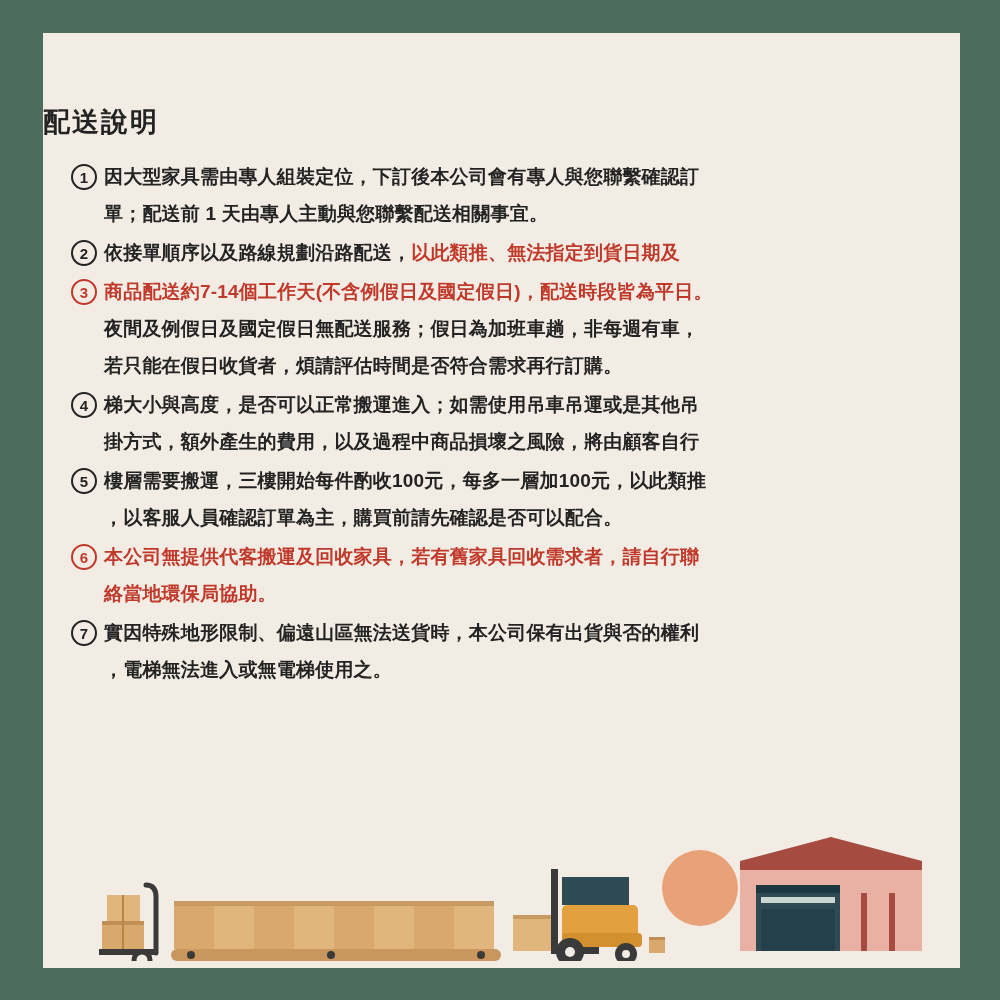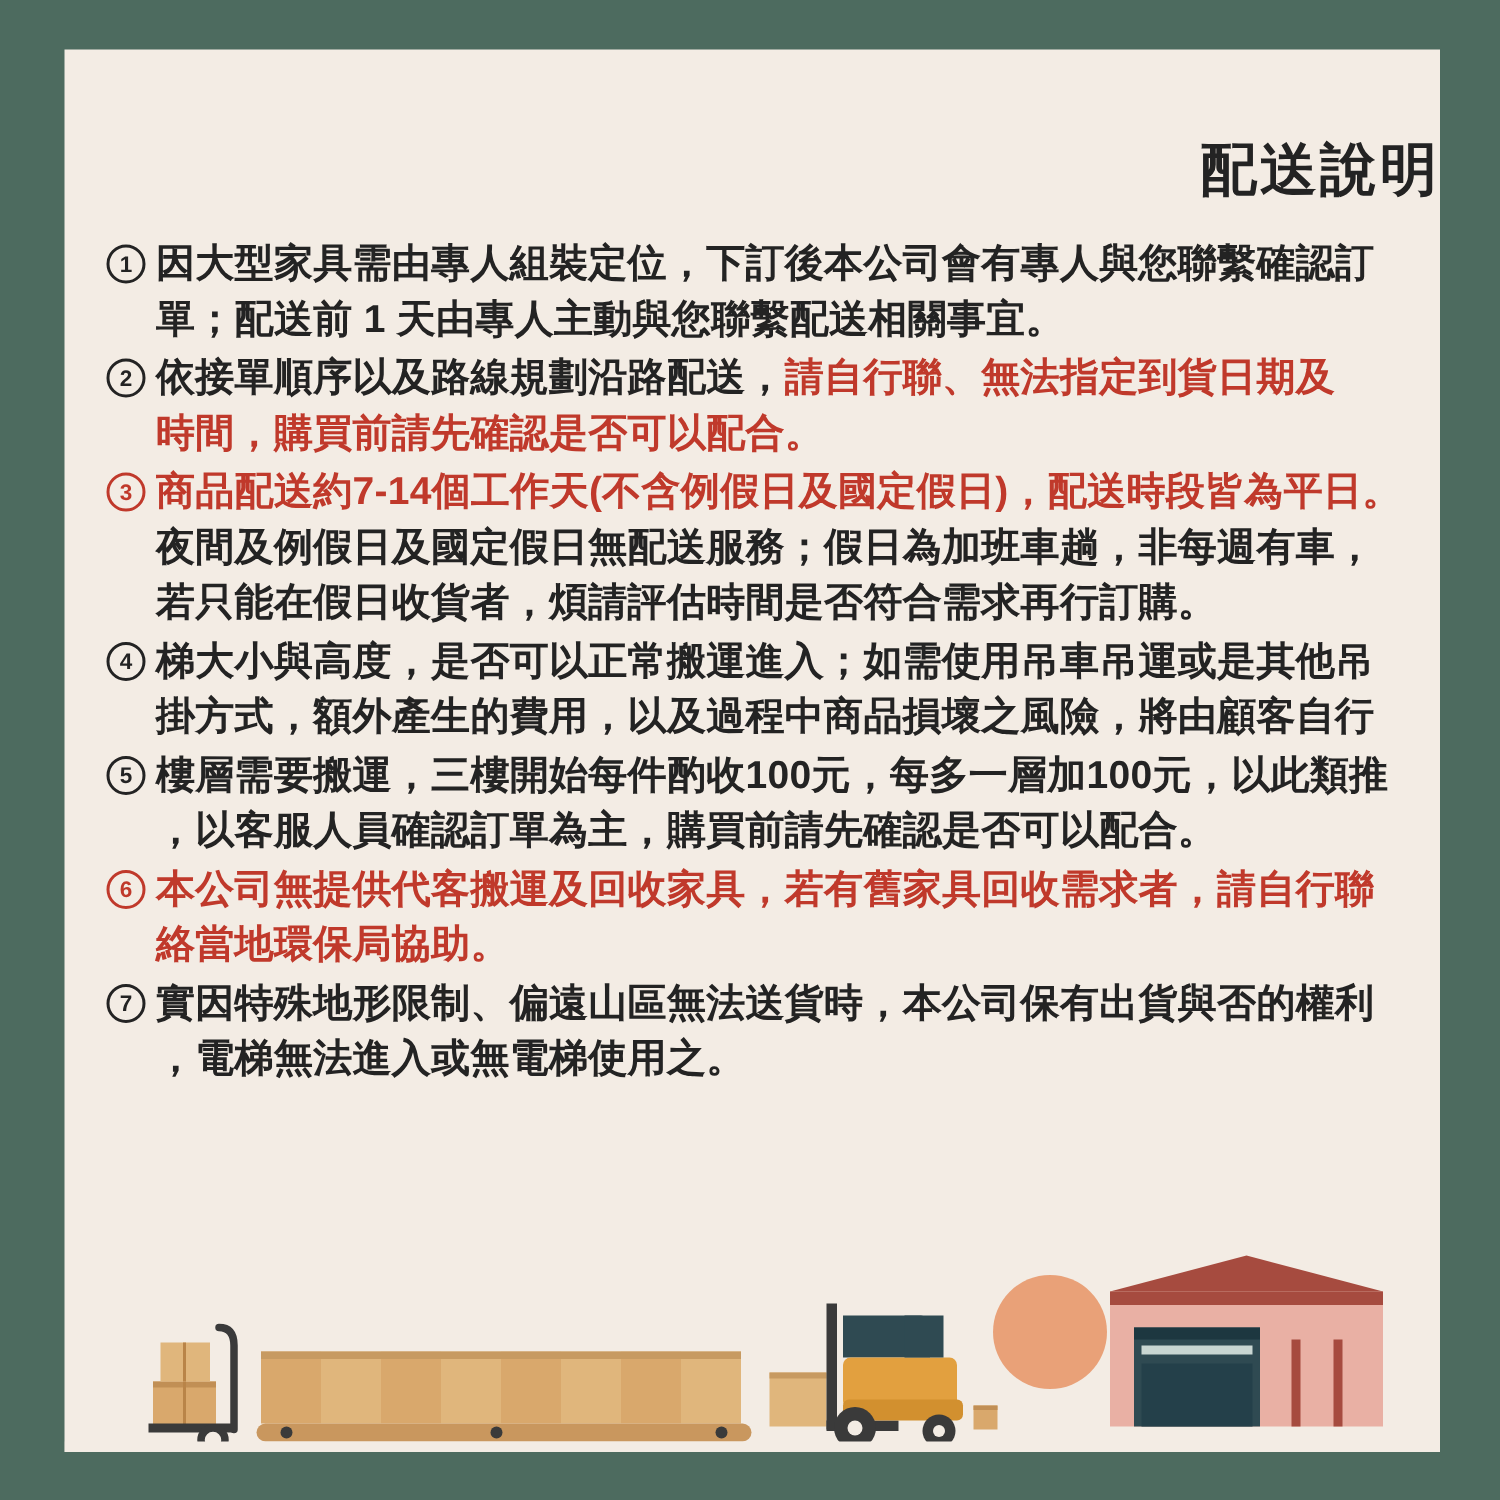--- a/index.html
+++ b/index.html
@@ -16,26 +16,26 @@
   .page {
     position: absolute;
     left: 43px;
     top: 33px;
     width: 917px;
     height: 935px;
     background: #f3ece4;
     overflow: hidden;
   }
   .title {
-    text-align: right;
-    font-size: 38px;
+    text-align: left;
+    font-size: 27px;
     font-weight: bold;
     color: #232323;
     letter-spacing: 2px;
-    margin-top: 55px;
+    margin-top: 71px;
     margin-bottom: 18px;
   }
   .list {
     padding: 0 22px 0 28px;
   }
   .item {
     display: flex;
     align-items: flex-start;
     margin-bottom: 2px;
   }
@@ -53,21 +53,21 @@
     justify-content: center;
     margin-top: 6px;
     margin-right: 7px;
     box-sizing: border-box;
   }
   .num.red {
     border-color: #c0392b;
     color: #c0392b;
   }
   .text {
-    font-size: 26px;
+    font-size: 19px;
     line-height: 37px;
     color: #232323;
     letter-spacing: 0.2px;
     font-weight: 600;
     flex: 1 1 auto;
   }
   .rd { color: #c0392b; }
 
   
   .illus {
@@ -89,22 +89,21 @@
       <div class="item">
         <div class="num">1</div>
         <div class="text">
           <div><span>因大型家具需由專人組裝定位，下訂後本公司會有專人與您聯繫確認訂</span></div>
           <div><span>單；配送前 1 天由專人主動與您聯繫配送相關事宜。</span></div>
         </div>
       </div>
       <div class="item">
         <div class="num">2</div>
         <div class="text">
-          <div><span>依接單順序以及路線規劃沿路配送，</span><span class="rd">請自行聯、無法指定到貨日期及</span></div>
-          <div><span class="rd">時間，購買前請先確認是否可以配合。</span></div>
+          <div><span>依接單順序以及路線規劃沿路配送，</span><span class="rd">以此類推、無法指定到貨日期及</span></div>
         </div>
       </div>
       <div class="item">
         <div class="num red">3</div>
         <div class="text">
           <div><span class="rd">商品配送約7-14個工作天(不含例假日及國定假日)，配送時段皆為平日。</span></div>
           <div><span>夜間及例假日及國定假日無配送服務；假日為加班車趟，非每週有車，</span></div>
           <div><span>若只能在假日收貨者，煩請評估時間是否符合需求再行訂購。</span></div>
         </div>
       </div>

